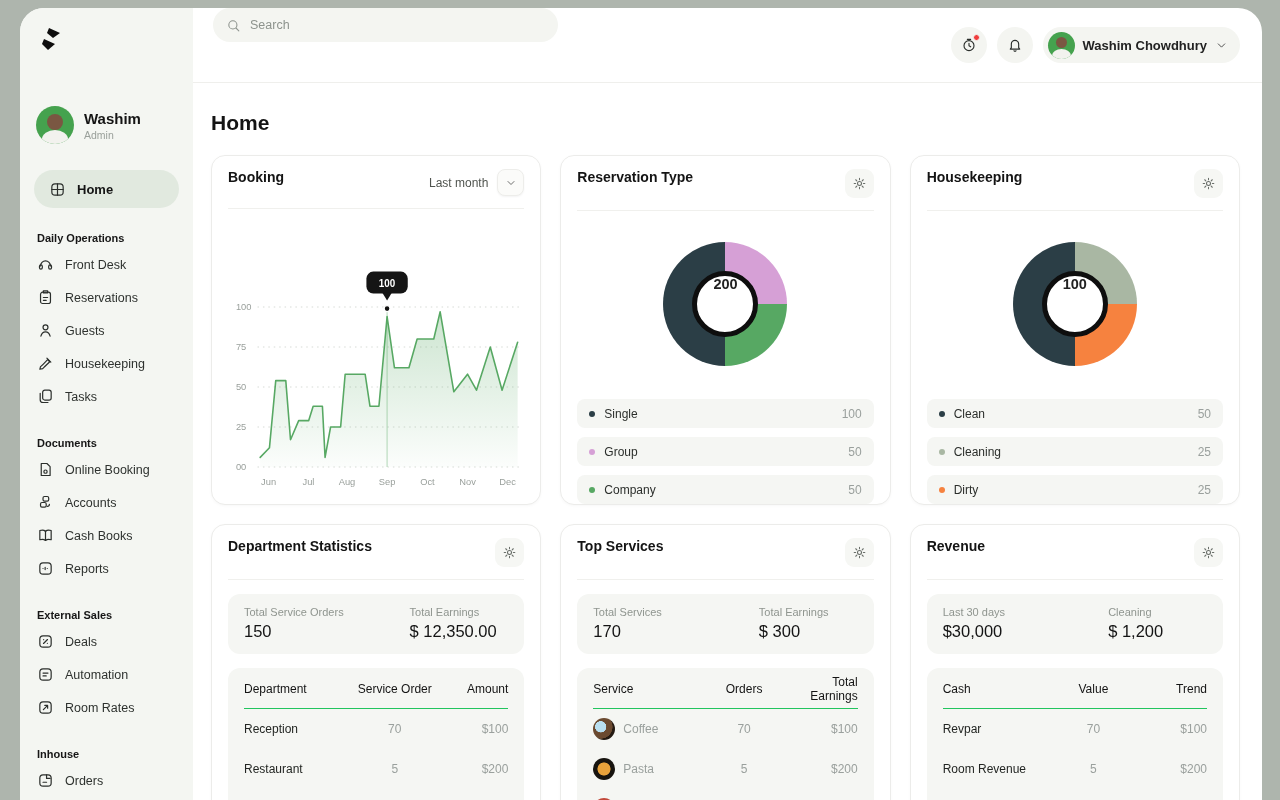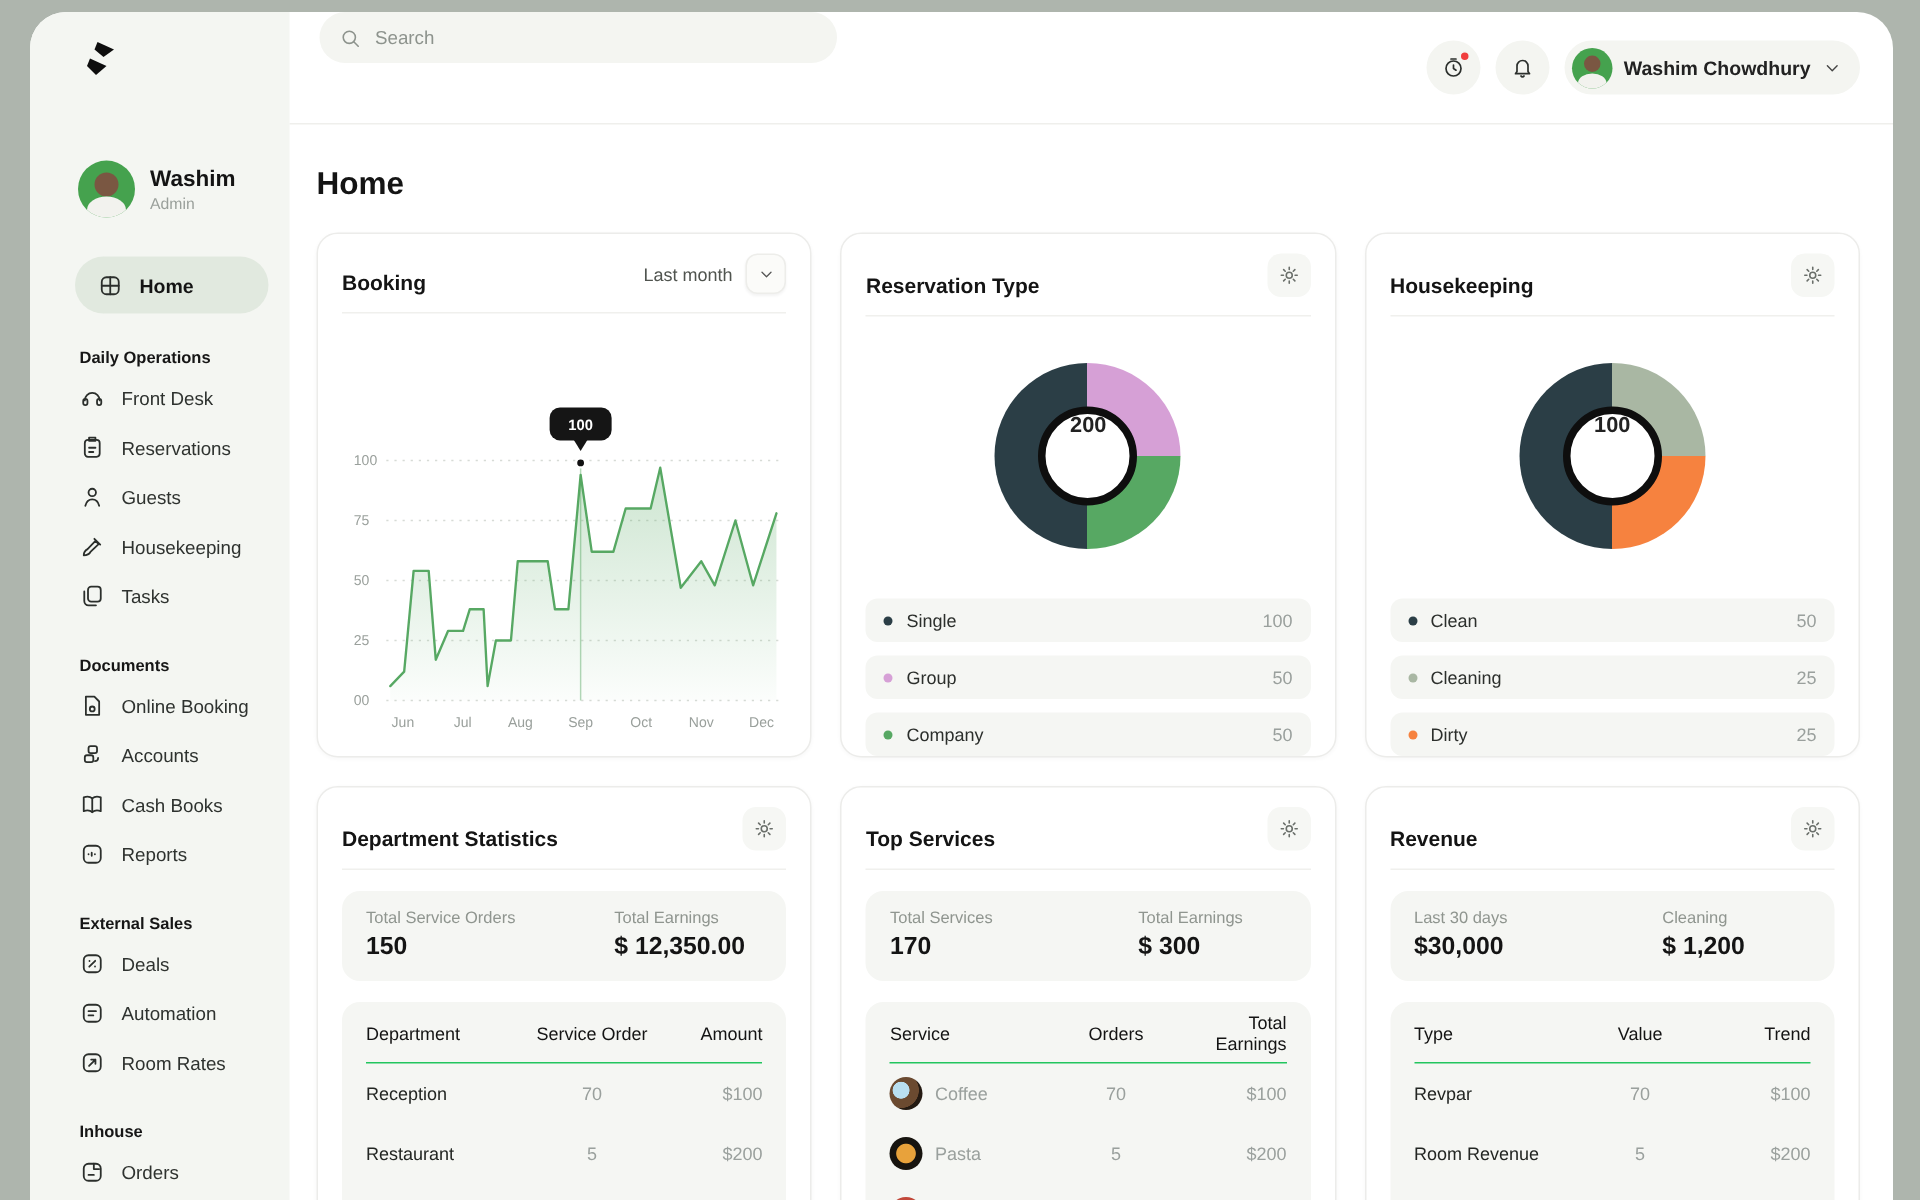--- a/index.html
+++ b/index.html
@@ -3,21 +3,21 @@
 <meta charset="utf-8">
 <style>
   * { box-sizing: border-box; margin: 0; padding: 0; }
   html,body { width:1280px; height:800px; overflow:hidden; }
   body { background:#aeb5ad; font-family:"Liberation Sans", sans-serif; color:#1d1f1e; }
 
   .app { position:absolute; left:20px; top:8px; width:1242px; height:792px;
          background:#fff; border-radius:24px 24px 0 0; overflow:hidden; display:flex; }
 
   
-  .sidebar { width:173px; flex-shrink:0; background:#f4f6f2; padding-top:18px;padding-left:16px; }
+  .sidebar { width:173px; flex-shrink:0; background:#f4f6f2; padding-top:18px; }
   .logo { margin-left:16px; width:30px; height:34px; }
   .profile { display:flex; align-items:center; gap:10px; margin:42px 16px 0; }
   .avatar { width:38px; height:38px; border-radius:50%; background:#45a24e; position:relative; overflow:hidden; flex-shrink:0; }
   .avatar .head { position:absolute; left:11px; top:8px; width:16px; height:16px; border-radius:50%; background:#7a5742; }
   .avatar .body { position:absolute; left:6px; top:24px; width:26px; height:18px; border-radius:50%; background:#f2f2ee; }
   .profile-name { font-size:15px; font-weight:700; color:#141414; }
   .profile-role { font-size:10.5px; color:#9aa09b; margin-top:2px; }
 
   .home-pill { margin:26px 14px 0; height:38px; background:#e1e9df; border-radius:20px;
                display:flex; align-items:center; gap:11px; padding:0 15px;
@@ -50,21 +50,21 @@
   .user-chip .avatar .head { left:8px; top:5px; width:11px; height:11px; }
   .user-chip .avatar .body { left:4px; top:17px; width:19px; height:13px; }
   .user-name { font-size:13px; font-weight:600; color:#222; }
 
   .content { padding:16px 22px 0 18px; overflow:hidden; }
   .page-title { font-size:21px; font-weight:700; color:#141414; margin:12px 0 20px 0; }
 
   .cards { display:grid; grid-template-columns:repeat(3,1fr); gap:19px; }
   .card { background:#fff; border:1px solid #ececea; border-radius:14px; padding:13px 16px;
           height:350px; box-shadow:0 1px 3px rgba(0,0,0,.03); overflow:hidden; }
-  .card-head { display:flex; align-items:flex-end; justify-content:space-between;
+  .card-head { display:flex; align-items:flex-start; justify-content:space-between;
                padding-bottom:12px; border-bottom:1px solid #f0f0ed; }
   .card-title { font-size:14px; font-weight:700; color:#141414; }
   .icon-btn { width:29px; height:29px; border-radius:9px; background:#f6f7f4;
               display:flex; align-items:center; justify-content:center; cursor:pointer; }
   .range-ctl { display:flex; align-items:center; gap:9px; }
   .range-label { font-size:12px; color:#50544f; }
   .chev-btn { width:27px; height:27px; border-radius:8px; background:#fbfbf9; border:1px solid #ededea;
               box-shadow:0 1px 2px rgba(0,0,0,.05); display:flex; align-items:center; justify-content:center; cursor:pointer; }
 
   .chart-wrap { height:280px; margin-top:2px; }
@@ -78,21 +78,21 @@
                 font-size:14.5px; font-weight:700; color:#222; }
   .legend { margin-top:12px; display:flex; flex-direction:column; gap:9px; }
   .legend-row { height:29px; background:#f5f6f3; border-radius:8px; display:flex; align-items:center;
                 padding:0 12px; font-size:12px; color:#2c2f2c; }
   .dot { width:6px; height:6px; border-radius:50%; margin-right:9px; }
   .legend-val { margin-left:auto; color:#9aa09d; }
 
   .stat-box { background:#f5f6f3; border-radius:12px; margin-top:14px; padding:12px 16px 13px;
               display:grid; grid-template-columns:1.25fr 1fr;gap:42px; }
   .stat-label { font-size:11px; color:#8f958f; }
-  .stat-value { font-size:16.5px; font-weight:700; color:#141414; margin-top:4px; }
+  .stat-value { font-size:16.5px; font-weight:400; color:#141414; margin-top:4px; }
 
   .mini-table { background:#f5f6f3; border-radius:12px; margin-top:14px; padding:2px 16px 0; }
   .mt-row { display:grid; grid-template-columns:1.35fr .95fr .9fr; align-items:center; height:40px; font-size:12px; }
   .mt-row.head { font-weight:400; color:#141414; height:39px; border-bottom:1px solid #22c55e; }
   .mt-row span:nth-child(2) { text-align:center; }
   .mt-row span:nth-child(3) { text-align:right; }
   .mt-row.body span:first-child { color:#232623; }
   .mt-row.body span:nth-child(2), .mt-row.body span:nth-child(3) { color:#9aa09d; }
   .svc-cell { display:flex; align-items:center; gap:8px; }
   .svc-img { width:22px; height:22px; border-radius:50%; flex-shrink:0; }
@@ -515,21 +515,21 @@
                 <div class="stat-label">Last 30 days</div>
                  <div class="stat-value">$30,000</div>
               </div>
             <div>
                 <div class="stat-label">Cleaning</div>
                  <div class="stat-value">$ 1,200</div>
               </div>
           </div>
           <div class="mini-table">
             <div class="mt-row head">
-              <span>Type</span>
+              <span>Cash</span>
                 <span>Value</span>
                 <span>Trend</span>
             </div>
             <div class="mt-row body">
               <span>Revpar</span>
                 <span>70</span>
                 <span>$100</span>
             </div>
             <div class="mt-row body">
               <span>Room Revenue</span>

